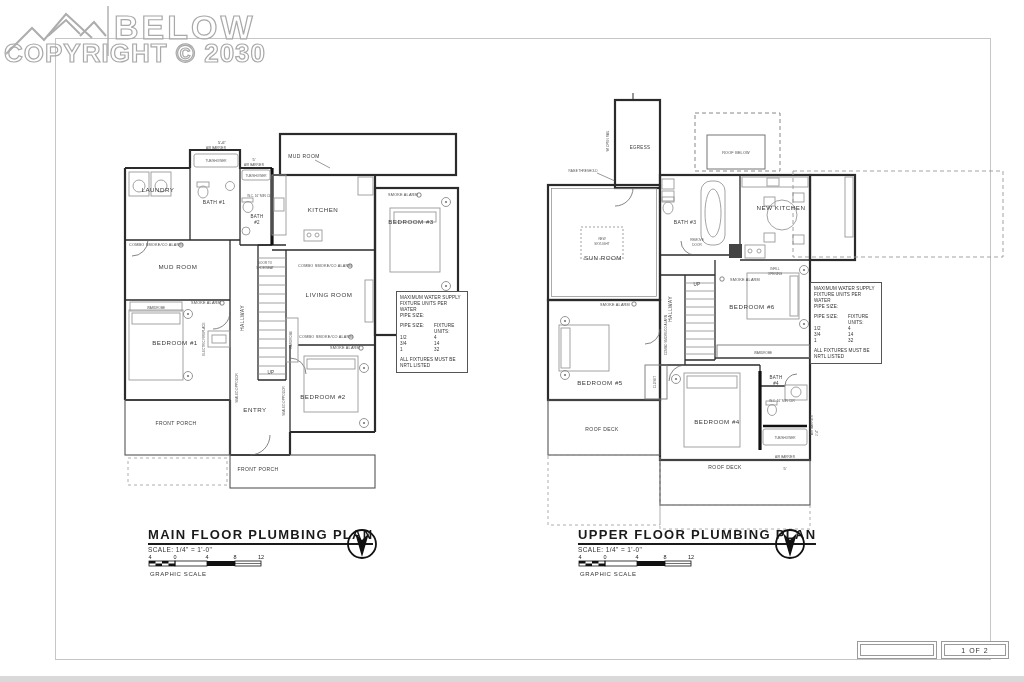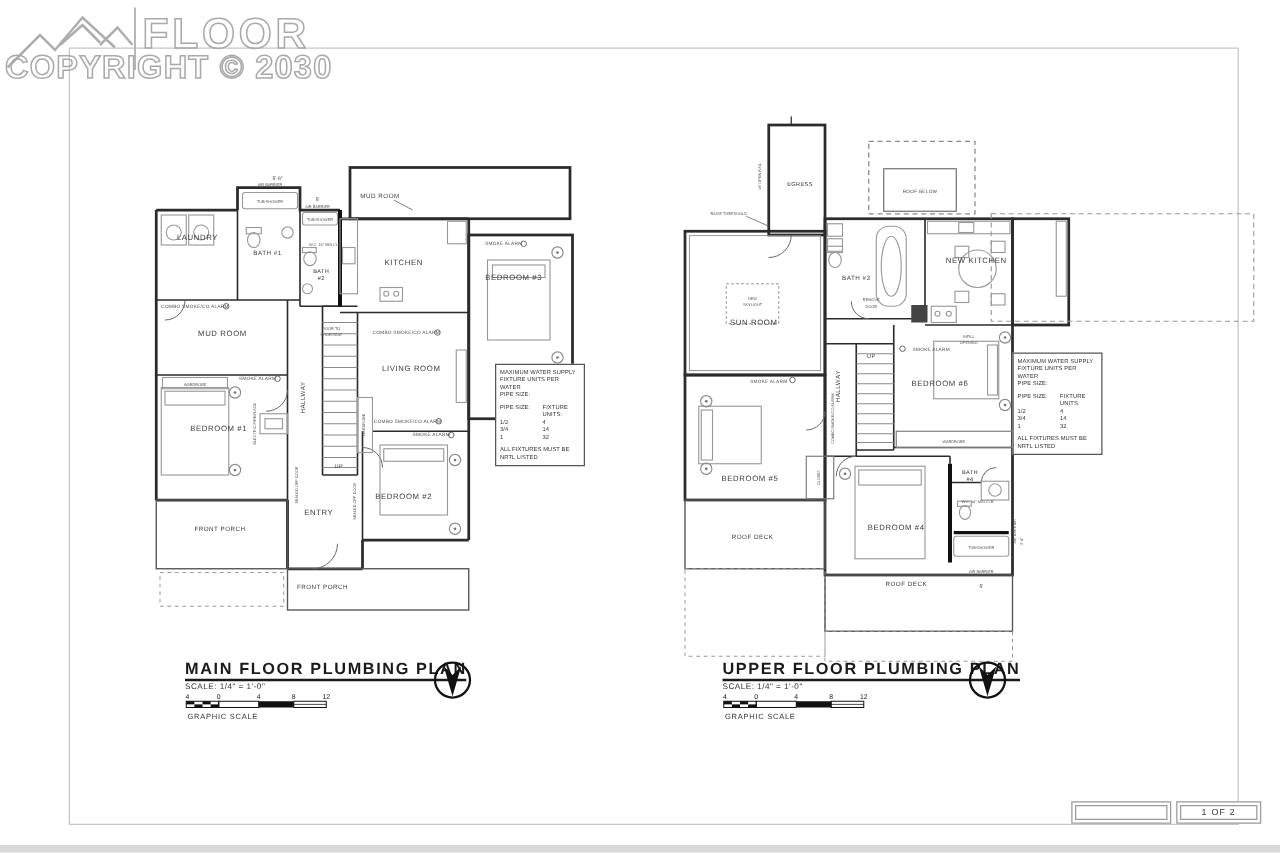--- a/index.html
+++ b/index.html
@@ -54,21 +54,21 @@
 
 <div class="abs watermark">
   <svg width="230" height="72">
     <g fill="none" stroke="#adadad" stroke-width="2">
       <path d="M4 52 L30 26 L42 38 L64 12 L90 36"></path>
       <path d="M46 34 L64 18 L78 32"></path>
       <path d="M78 34 L92 20 L104 34"></path>
       <line x1="106" y1="4" x2="106" y2="54" stroke-width="1.4"></line>
     </g>
   </svg>
-  <span class="wm-text wm-brand">FLOOR</span>
+  <span class="wm-text wm-brand">BELOW</span>
   <span class="wm-text wm-copy">COPYRIGHT © 2030</span>
 </div>
 
 <svg class="abs" style="left:118px;top:128px;" width="344" height="382" viewBox="0 0 344 382">
 
   <g stroke="#2b2b2b" stroke-width="2.2" fill="none">
     <path d="M7 40 H72 M72 40 V22 H122 V40 H154"></path>
     <rect x="162" y="6" width="176" height="41"></rect>
     <path d="M154 47 H257 M162 47 H154"></path>
     <path d="M7 40 V272 M7 272 H112"></path>

